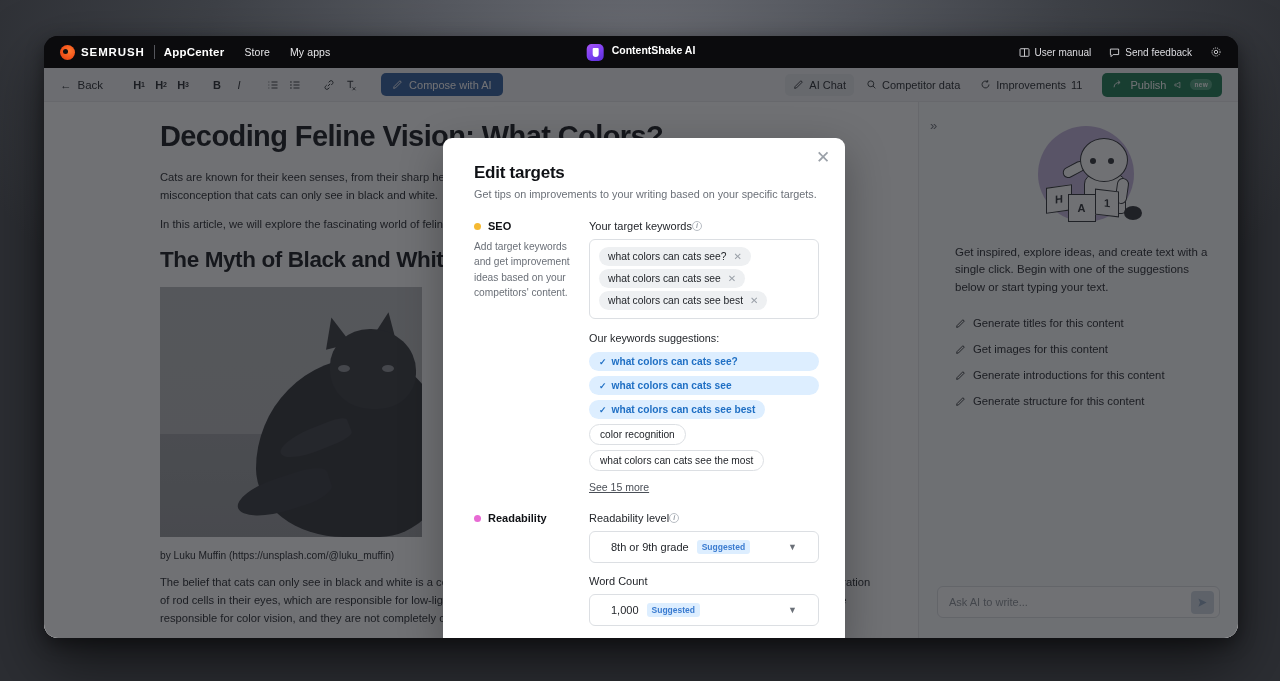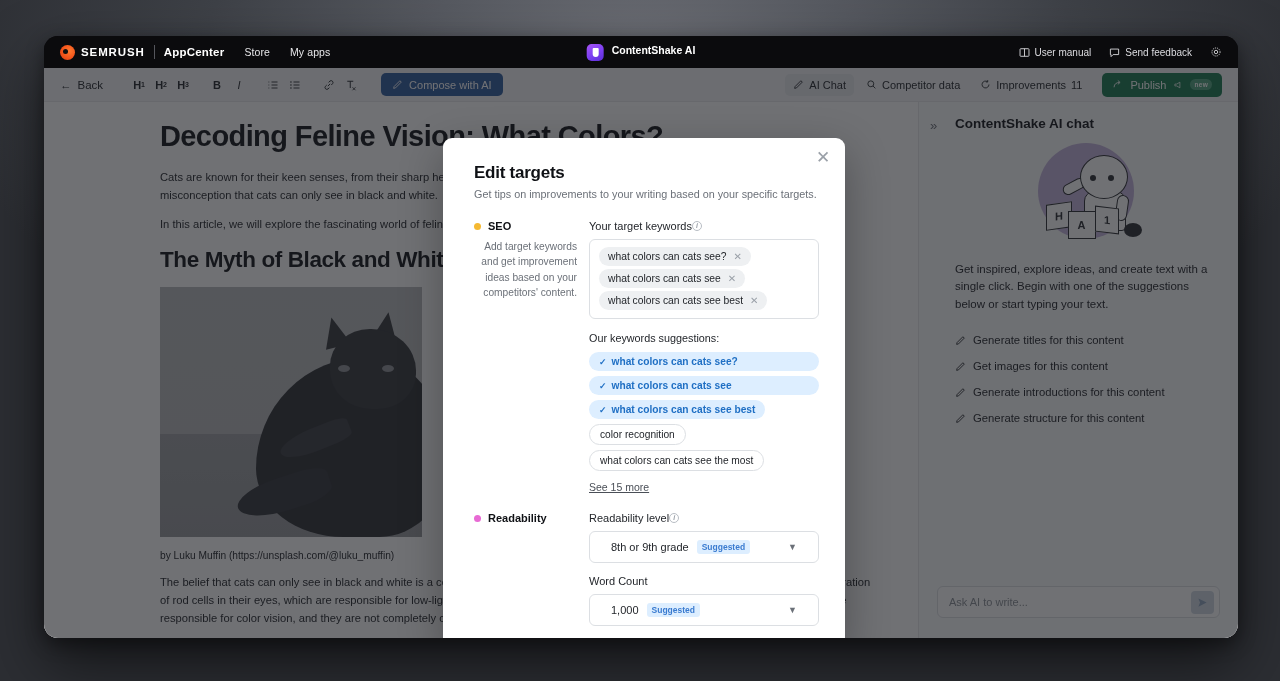--- a/index.html
+++ b/index.html
@@ -240,21 +240,21 @@
   }
   #modal-close {
     position: absolute; right: 12px; top: 9px; width: 20px; height: 20px;
     display: flex; align-items: center; justify-content: center;
     font-size: 17px; color: #9aa0a8; line-height: 1;
   }
   #modal-title { font-size: 17px; font-weight: bold; color: #0f1115; letter-spacing: -0.25px; }
   #modal-sub { font-size: 10.8px; color: #6b7078; margin: 5px 0 20px; }
 
   .section { display: flex; margin-bottom: 17px; }
-  .sec-left { width: 115px; flex: none; padding-right: 12px; text-align: right; }
+  .sec-left { width: 115px; flex: none; padding-right: 12px; }
   .sec-head { display: flex; align-items: center; gap: 7px; margin-bottom: 7px; }
   .dot { width: 7px; height: 7px; border-radius: 50%; flex: none; }
   .sec-name { font-size: 11px; font-weight: bold; color: #0f1115; }
   .sec-desc { font-size: 10.2px; line-height: 1.5; color: #6b7078; }
   .sec-right { flex: 1; }
 
   .field-label {
     font-size: 11px; color: #23262b; margin-bottom: 7px;
     display: flex; align-items: center; 
   }
@@ -456,21 +456,20 @@
           <div class="paw2"></div>
           <div class="paw1"></div>
         </div>
         <div id="doc-caption">by Luku Muffin (https://unsplash.com/@luku_muffin)</div>
       </div>
       <div class="doc-p">The belief that cats can only see in black and white is a common misconception passed down for many years. Cats have a higher concentration of rod cells in their eyes, which are responsible for low-light vision and do not perceive color. However, cats also have cone cells, which are responsible for color vision, and they are not completely colorblind.</div>
     </div>
 
     <div id="chat-panel">
       <div id="collapse-icon">»</div>
-      <div id="chat-title">ContentShake AI chat</div>
       <div id="chat-illus">
         <div class="blob"></div>
         <div class="robot-arm arm1"></div>
         <div class="robot-body"></div>
         <div class="robot-head"></div>
         <div class="robot-eye l"></div>
           <div class="robot-eye r"></div>
         <div class="robot-arm arm2"></div>
         <div class="shadow-dot"></div>
         <div class="block b1">H</div>

